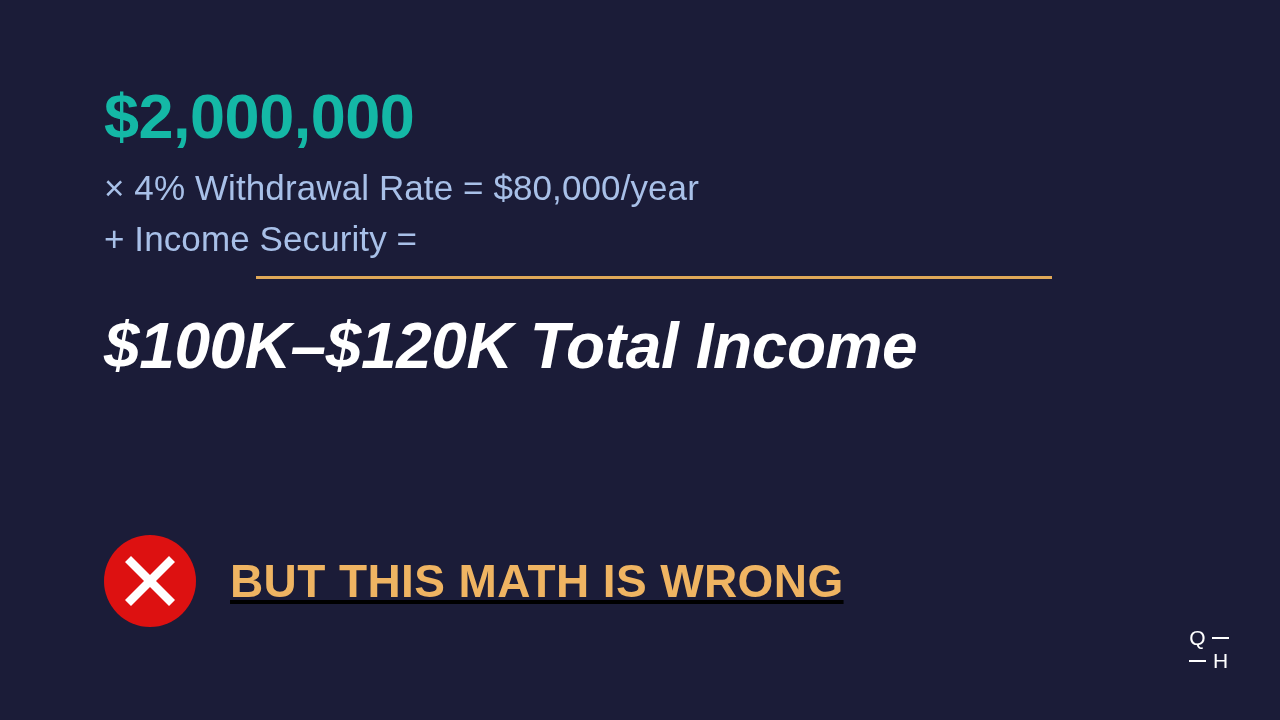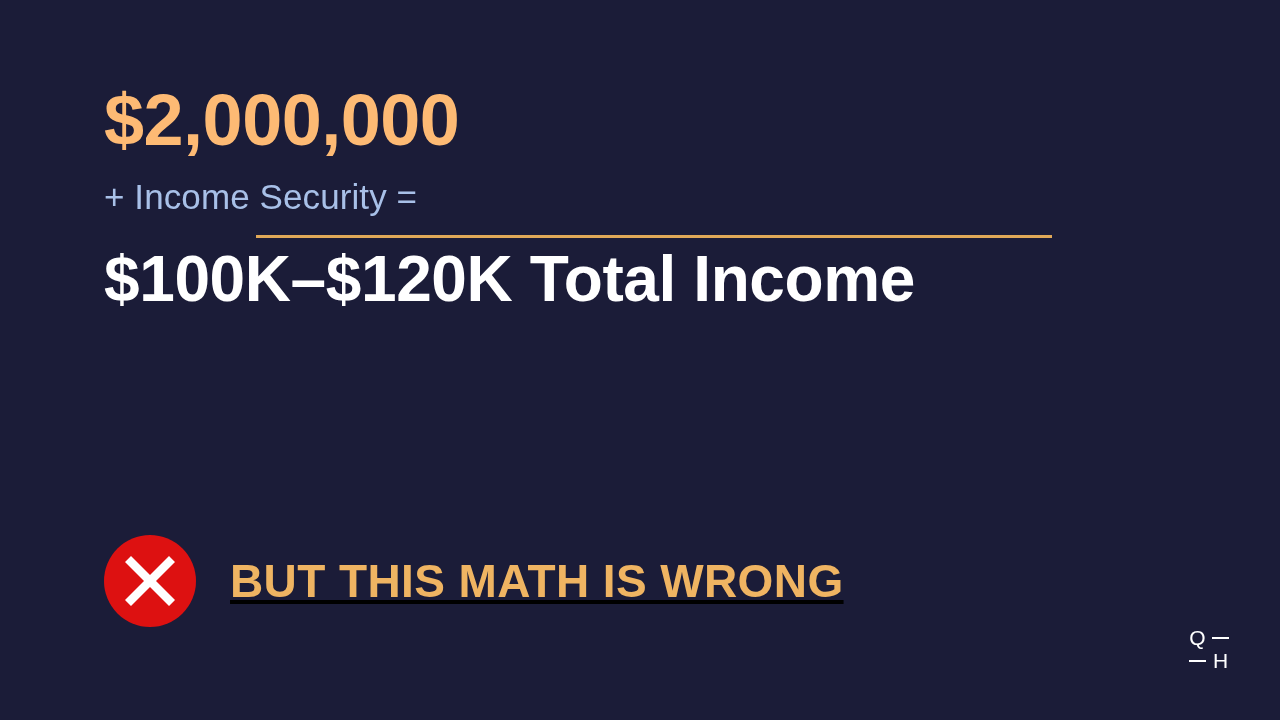--- a/index.html
+++ b/index.html
@@ -24,23 +24,23 @@
 
   
   .calc-block {
     position: absolute;
     left: 104px;
     top: 84px;
     width: 1100px;
   }
 
   .headline {
-    font-size: 72px;
+    font-size: 63px;
     font-weight: bold;
-    color: #fdba74;
+    color: #14b8a6;
     line-height: 1.02;
     letter-spacing: -0.5px;
     margin: 0;
     white-space: nowrap;
   }
 
   .calc-lines {
     margin-top: 14px;
   }
 
@@ -61,22 +61,23 @@
     margin-bottom: 0;
     border: 0;
   }
 
   .result {
     font-size: 64px;
     font-weight: bold;
     color: #ffffff;
     line-height: 1.12;
     letter-spacing: -0.4px;
-    margin-top: 6px;
+    margin-top: 32px;
     white-space: nowrap;
+    font-style: italic;
   }
 
   
   .warning-row {
     position: absolute;
     left: 104px;
     top: 535px;
     display: flex;
     align-items: center;
     gap: 34px;
@@ -146,20 +147,21 @@
 </head>
 <body>
 
 <div id="slide">
 
   <div class="calc-block">
 
     <div class="headline">$2,000,000</div>
 
     <div class="calc-lines">
+      <div class="calc-line">× 4% Withdrawal Rate = $80,000/year</div>
       <div class="calc-line">+ Income Security =</div>
     </div>
 
     <hr class="rule">
 
     <div class="result">$100K–$120K Total Income</div>
   </div>
 
   <div class="warning-row">
     <span class="warning-badge">

